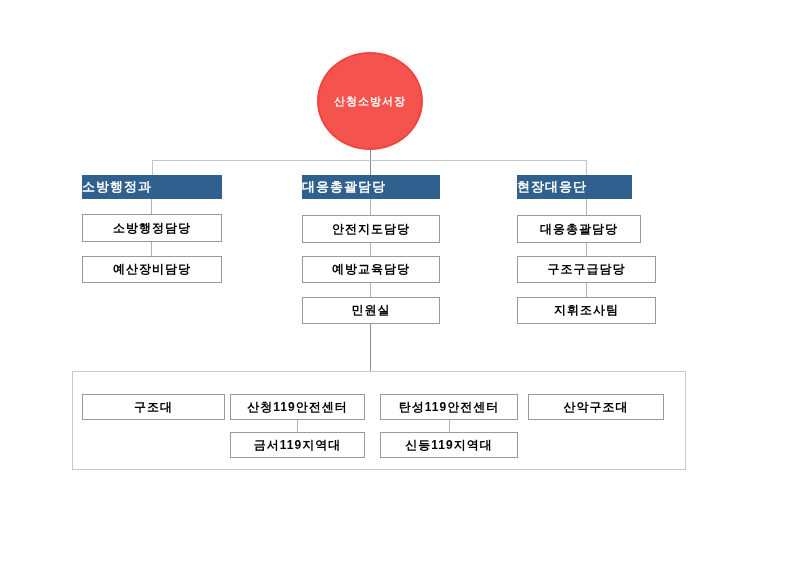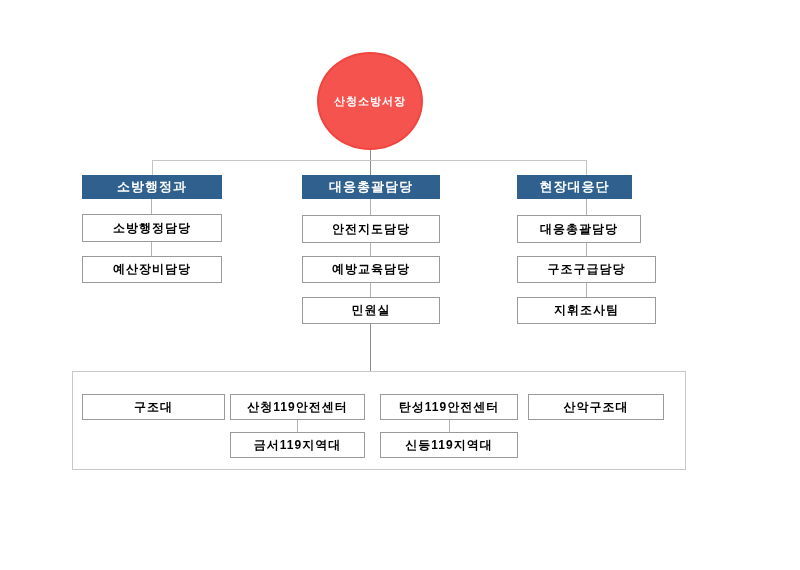--- a/index.html
+++ b/index.html
@@ -15,21 +15,21 @@
   .root-circle {
     border-radius: 50%;
     background: #f5534e;
     border: 2px solid #f0453f;
     display: flex; align-items: center; justify-content: center;
     color: #ffffff; font-weight: bold; font-size: 11px; letter-spacing: 1px;
     text-align: center;
   }
   .dept-header {
     background: #2f608e;
-    display: flex; align-items: center; justify-content: center;
+    display: flex; align-items: center; justify-content: flex-start;
     color: #ffffff; font-weight: bold; font-size: 13px; letter-spacing: 1px;
   }
   .unit-box {
     background: #ffffff;
     border: 1px solid #9a9a9a;
     display: flex; align-items: center; justify-content: center;
     color: #000000; font-weight: bold; font-size: 12px; letter-spacing: 1px;
   }
   .group-frame {
     background: #ffffff;

